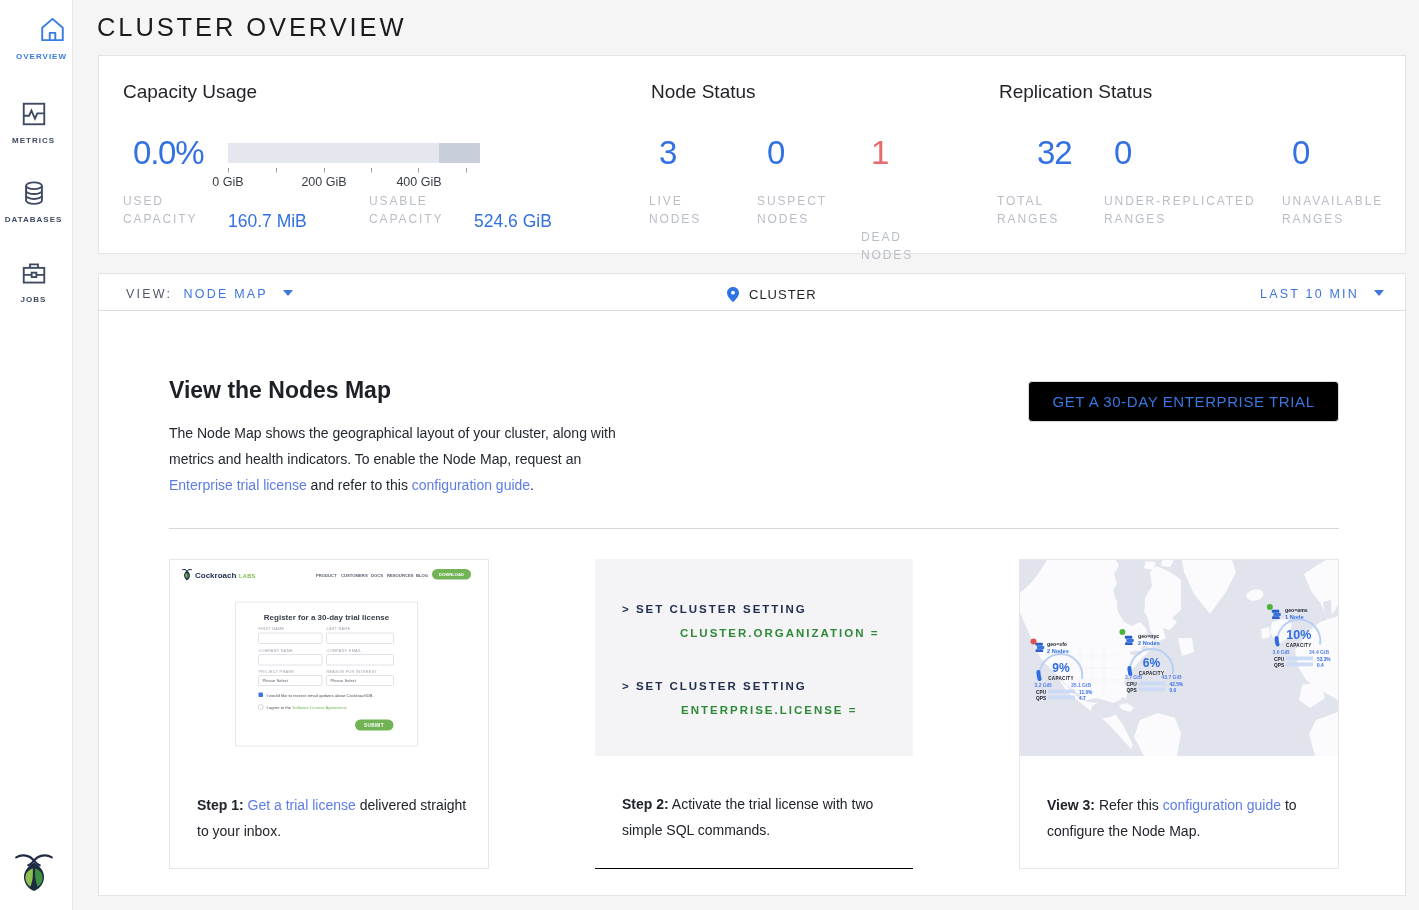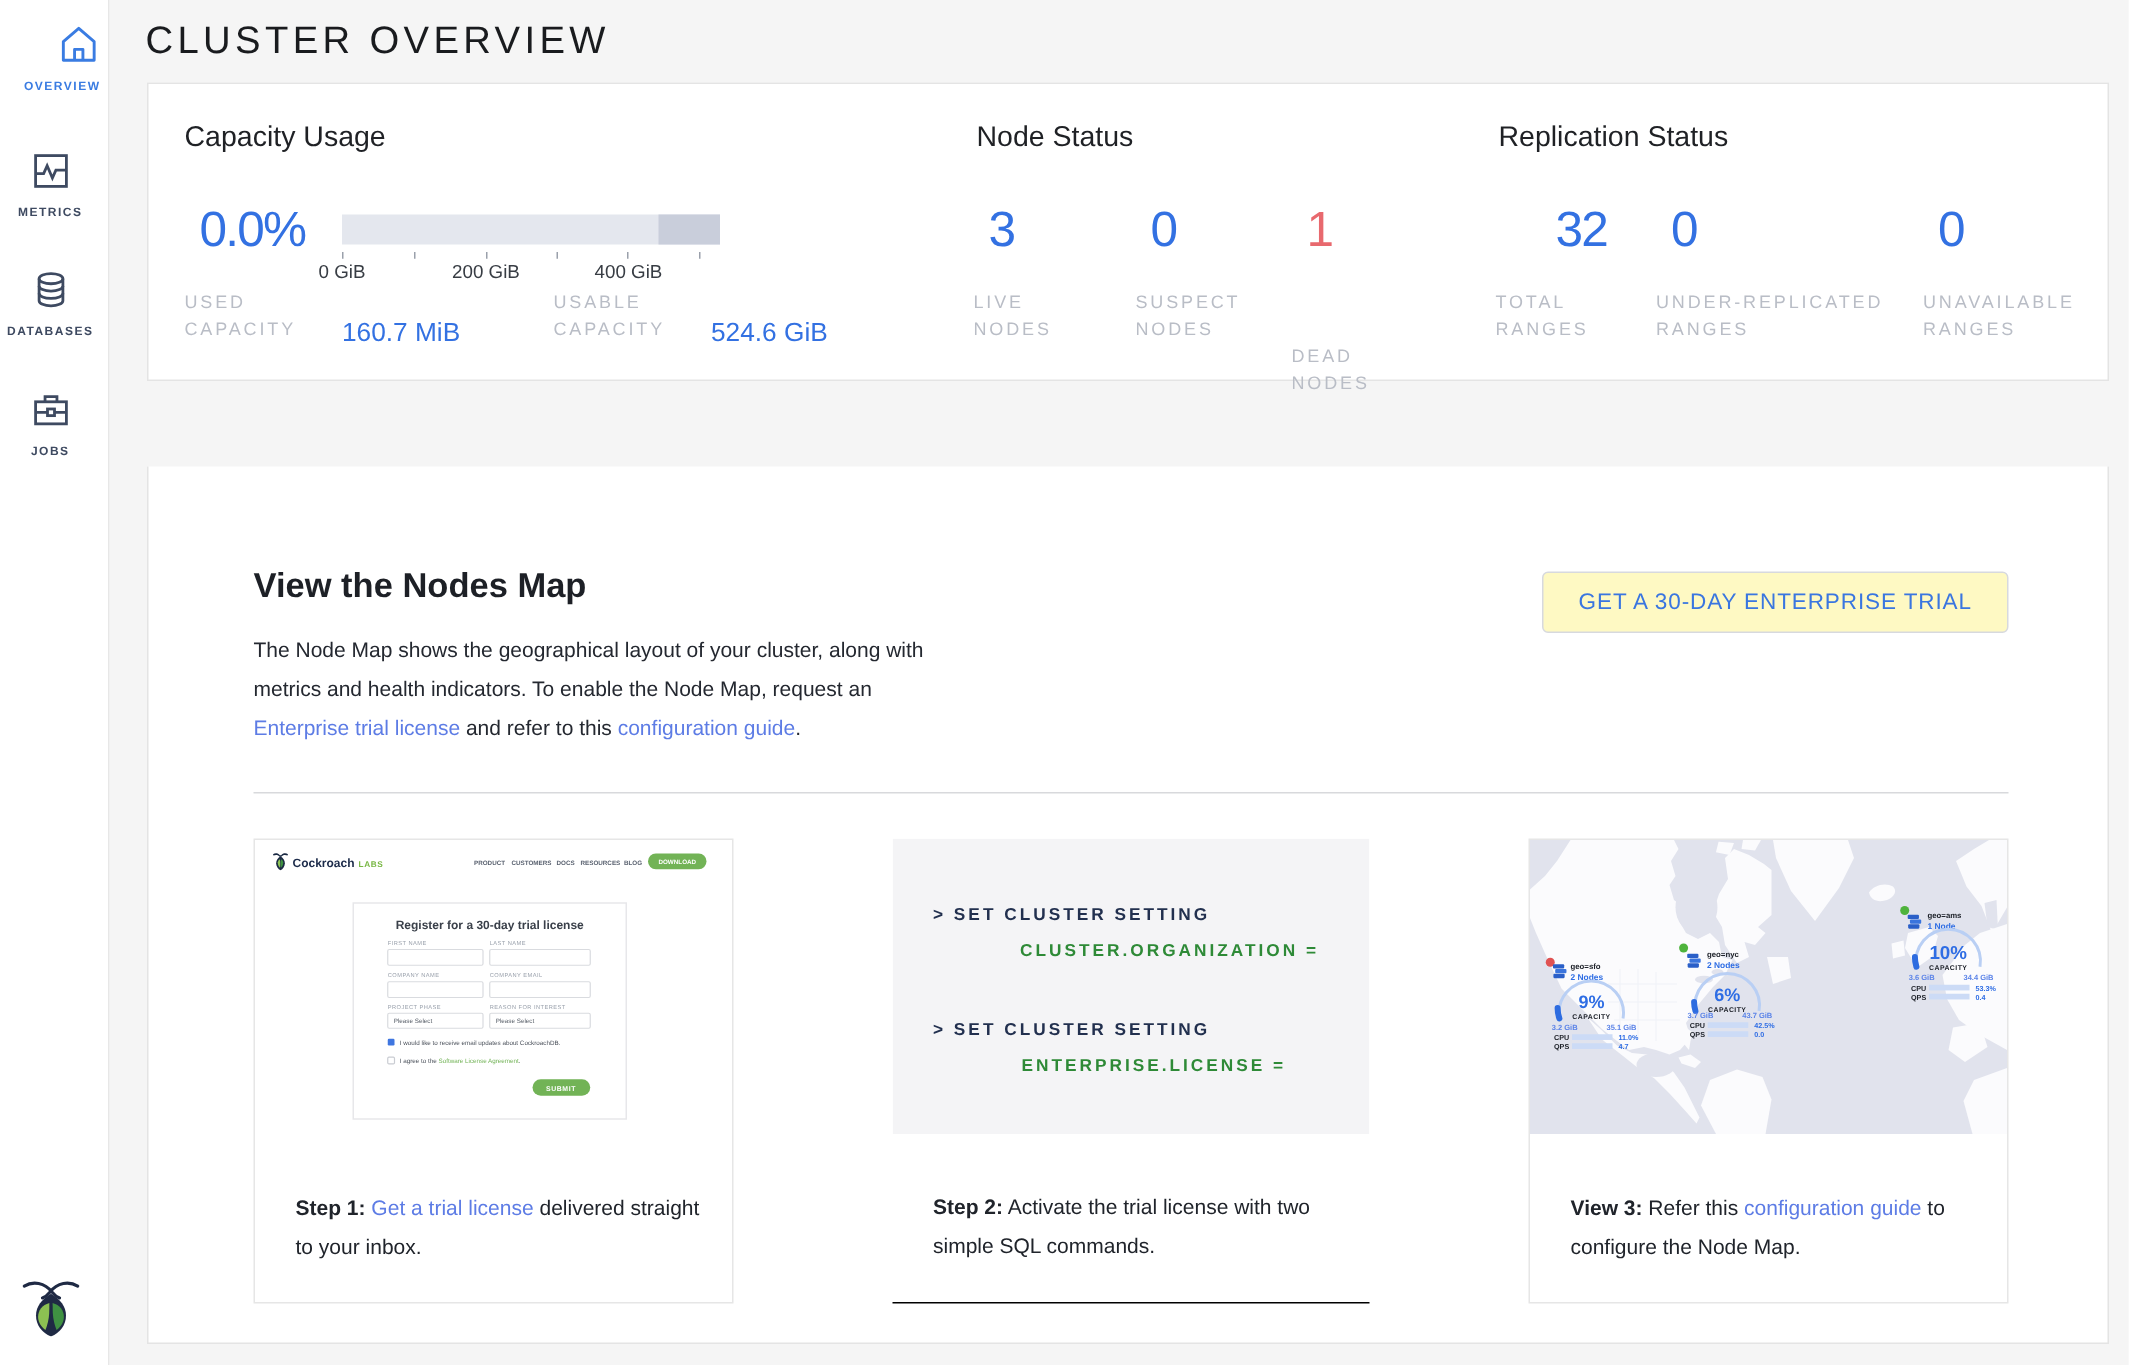--- a/index.html
+++ b/index.html
@@ -25,21 +25,21 @@
 #panel { position:absolute; left:24px; top:311px; width:1308px; height:585px; background:#fff; border:1px solid #e4e4e4; border-top:none; }
 .vb-left { position:absolute; left:27px; top:12.5px; font-size:12.5px; letter-spacing:2.2px; color:#50596d; font-weight:500;}
 .vb-left .blue { color:#3f76e0; }
 .vb-mid { position:absolute; left:628px; top:12.5px; font-size:13px; letter-spacing:1px; color:#1e2126; font-weight:500; }
 .vb-right { position:absolute; right:21px; top:12.5px; font-size:12.5px; letter-spacing:2.2px; color:#3f76e0; font-weight:500; }
 .tri { display:inline-block; width:0; height:0; border-left:5.5px solid transparent; border-right:5.5px solid transparent; border-top:6px solid #3f76e0; margin-left:15px; vertical-align:2px;}
 
 h2 { position:absolute; left:95px; top:377px; font-size:23px; color:#1d2026; font-weight:600; }
 .para { position:absolute; left:95px; top:420px; font-size:14px; line-height:26px; color:#242830; width:480px; }
 .para a, .cap a { color:#5d7ce5; text-decoration:none; }
-.btn { position:absolute; left:954px; top:381px; width:311px; height:41px; border:1px solid #d7d9de; border-radius:4px; background:#fef9c3; color:#3a76e0; font-size:15px; letter-spacing:0.6px; text-align:center; line-height:39px; font-weight:500;}
+.btn { position:absolute; left:954px; top:381px; width:311px; height:41px; border:1px solid #d7d9de; border-radius:4px; background:#000000; color:#3a76e0; font-size:15px; letter-spacing:0.6px; text-align:center; line-height:39px; font-weight:500;}
 .divider { position:absolute; left:95px; top:528px; width:1170px; height:1px; background:#d8d9dc; }
 .card { position:absolute; top:559px; width:320px; height:310px; background:#fff; border:1px solid #e6e6e6; }
 .card .img { position:absolute; left:0; top:0; width:318px; height:197px; overflow:hidden; }
 .card .cap { position:absolute; left:27px; top:232px; width:290px; font-size:14px; line-height:26px; color:#20242b; }
 .card .cap b { font-weight:700; }
 #card1 { left:95px; }
 #card2 { left:521px; width:318px; border:none; border-bottom:1px solid #000000; }
 #card3 { left:945px; }
 #logo { position:absolute; left:14px; top:849px; width:40px; height:42px; }
 </style>
@@ -120,20 +120,28 @@
     <div class="smlabel" style="left:762px; top:136px;margin-top:36px;">DEAD<br>NODES</div>
 
     <div class="sec-title" style="left:900px; top:25px;">Replication Status</div>
     <div class="bignum" style="left:928px; top:78px;text-align:center;">32</div>
     <div class="bignum" style="left:1005px; top:78px;">0</div>
     <div class="bignum" style="left:1183px; top:78px;">0</div>
     <div class="smlabel" style="left:898px; top:136px;">TOTAL<br>RANGES</div>
     <div class="smlabel" style="left:1005px; top:136px;">UNDER-REPLICATED<br>RANGES</div>
     <div class="smlabel" style="left:1183px; top:136px;">UNAVAILABLE<br>RANGES</div>
   </div>
+  <div id="viewbar">
+    <div class="vb-left">VIEW:&nbsp;&nbsp;<span class="blue">NODE MAP</span><span class="tri"></span></div>
+    <div class="vb-mid"><svg width="12" height="15" viewBox="0 0 12 15" style="vertical-align:-3px; margin-right:10px;">
+          <path d="M6 0 C2.7 0 0 2.6 0 5.9 C0 10 6 15 6 15 C6 15 12 10 12 5.9 C12 2.6 9.3 0 6 0 Z" fill="#2f72e4"></path>
+          <circle cx="6" cy="5.7" r="1.9" fill="#fff"></circle>
+        </svg>CLUSTER</div>
+    <div class="vb-right">LAST 10 MIN<span class="tri"></span></div>
+  </div>
   <div id="panel"></div>
   <h2>View the Nodes Map</h2>
   <div class="para">The Node Map shows the geographical layout of your cluster, along with<br>metrics and health indicators. To enable the Node Map, request an<br><a>Enterprise trial license</a> and refer to this <a>configuration guide</a>.</div>
   <div class="btn">GET A 30-DAY ENTERPRISE TRIAL</div>
   <div class="divider"></div>
   <div class="card" id="card1">
     <div class="img" id="img1"><svg width="318" height="197" viewBox="0 0 318 197" font-family="Liberation Sans">
       <rect width="318" height="197" fill="#ffffff"></rect>
       <g transform="translate(12,8)">
         <path d="M0 1.5 C1.5 0.5 3.5 0.8 4.5 2.2 L5.5 2.2 C6.5 0.8 8.5 0.5 10 1.5 L9.7 2.4 C8 1.6 6.5 2 5.6 3.2 L4.4 3.2 C3.5 2 2 1.6 0.3 2.4 Z" fill="#1b2a44"></path>

